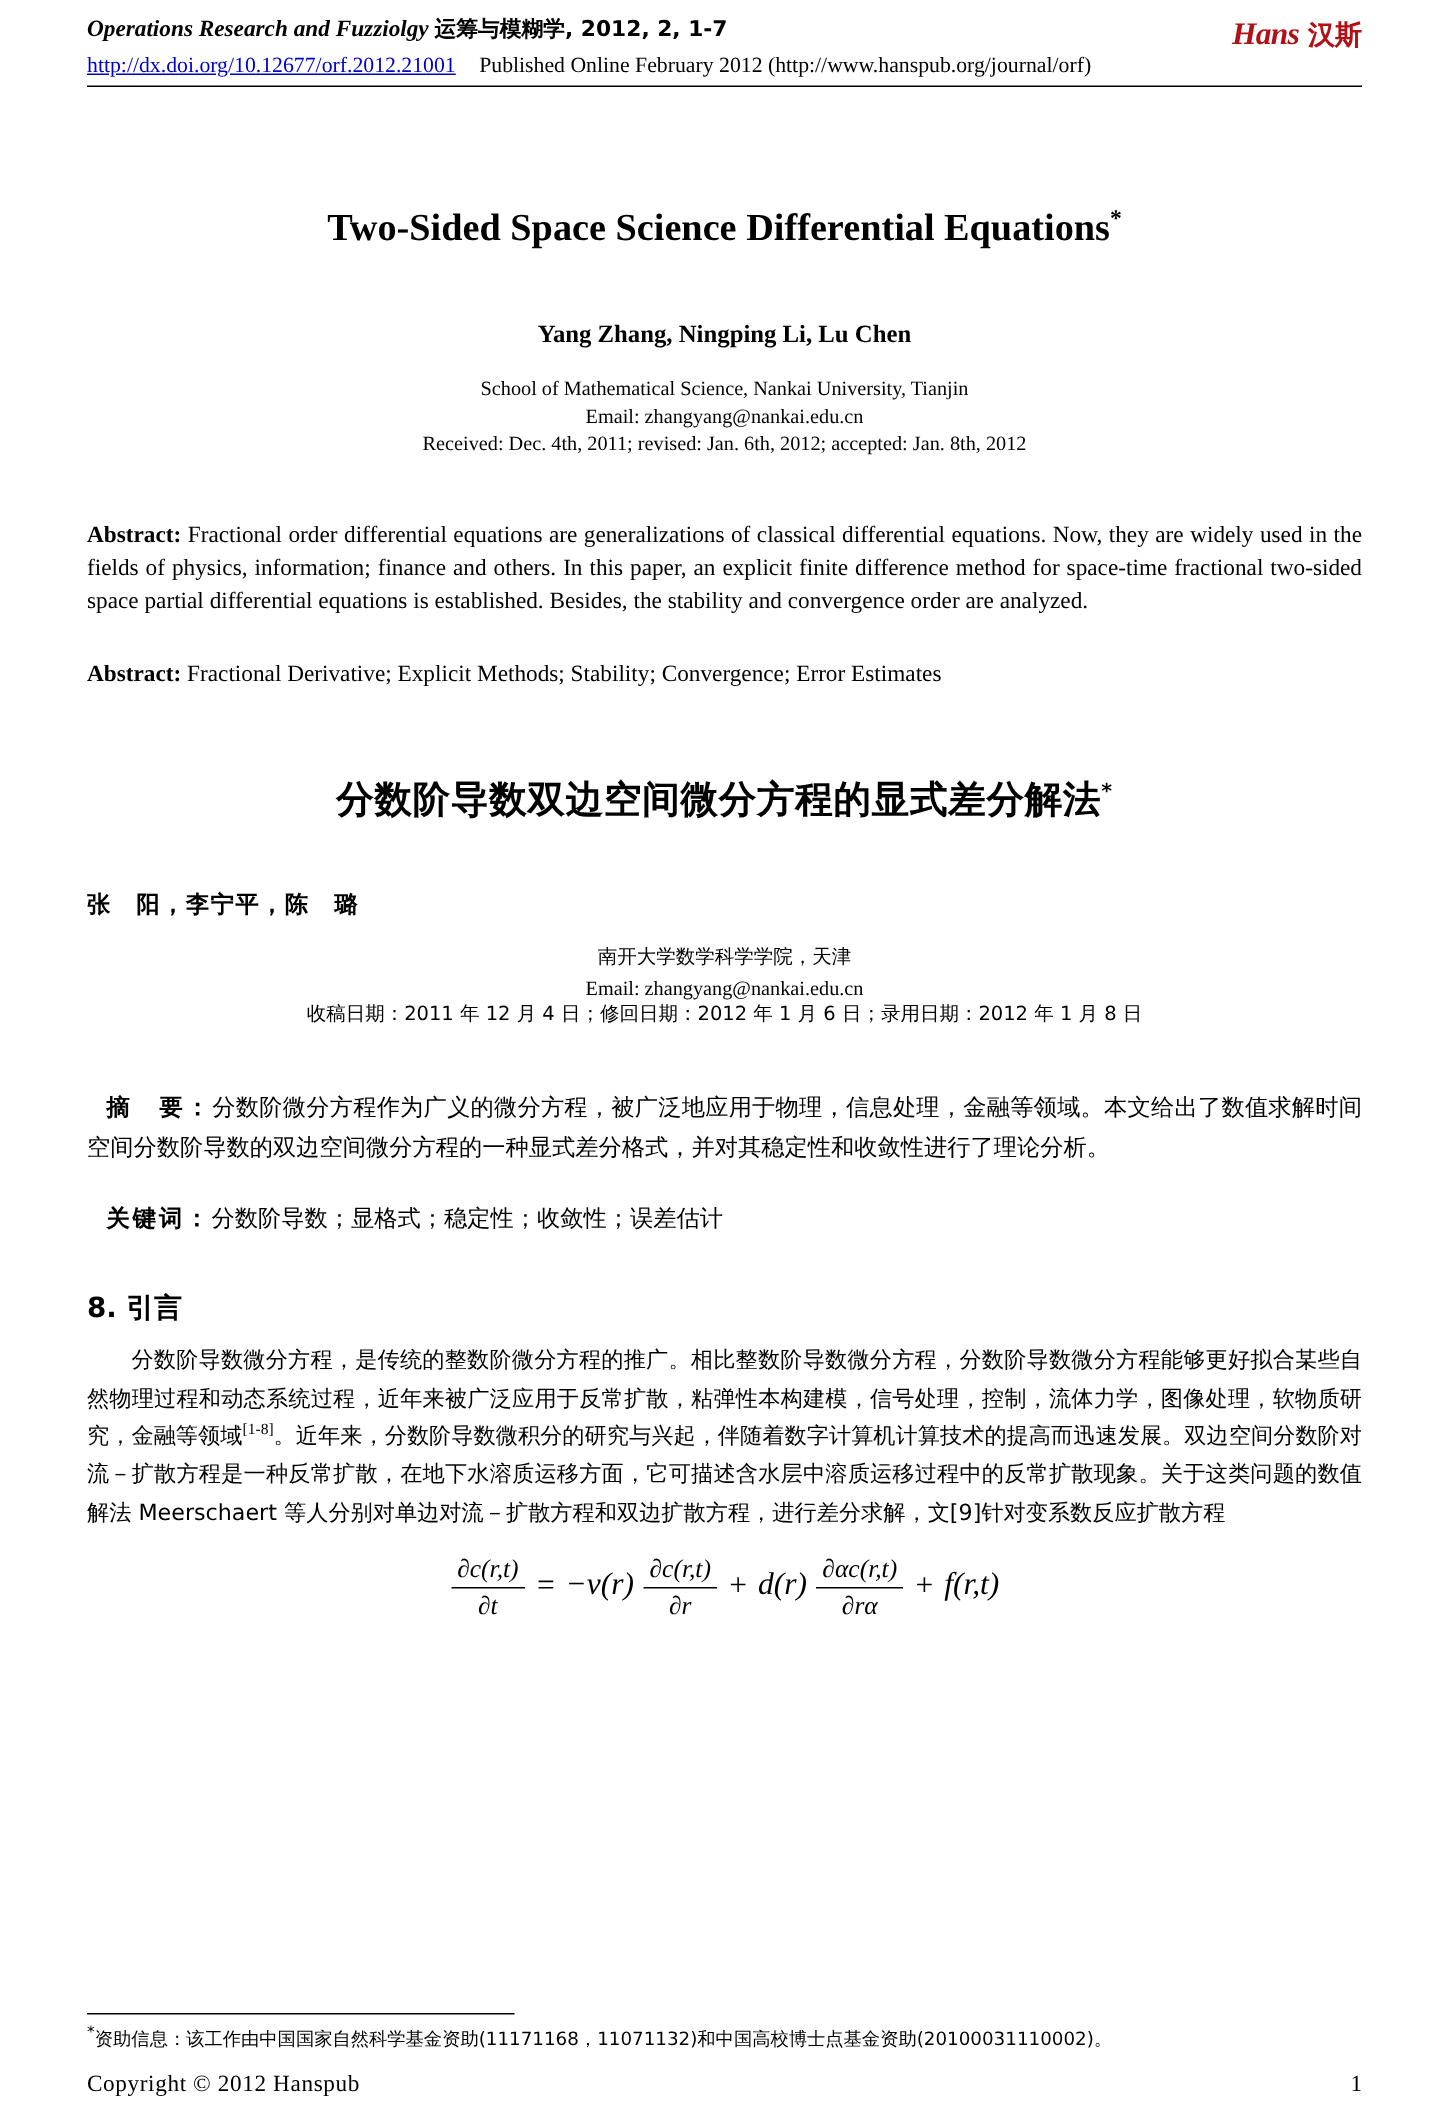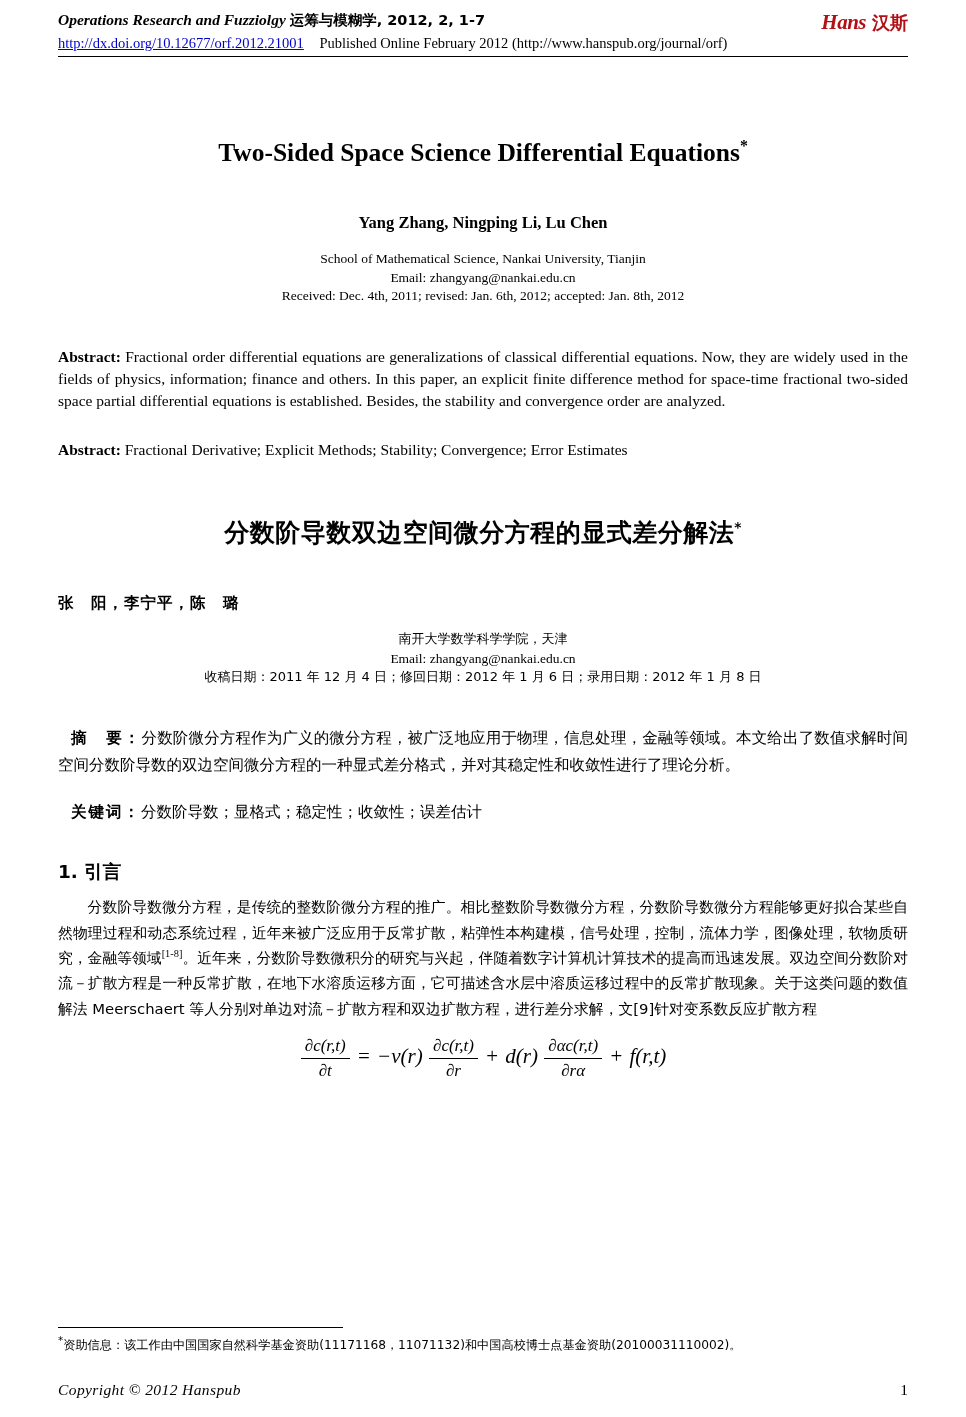--- a/index.html
+++ b/index.html
@@ -223,21 +223,21 @@
     font-size: 17px;
     line-height: 1.25;
   }
   .op { font-style: normal; margin: 0 2px; }
 
   
   .footnote-wrap {
     position: absolute;
     left: 58px;
     right: 58px;
-    bottom: 62px;
+    bottom: 48px;
   }
   .footnote-rule {
     border: none;
     border-top: 1px solid #000;
     width: 285px;
     margin: 0 0 5px 0;
   }
   .footnote {
     font-family: "DejaVu Sans", sans-serif;
     font-size: 12.2px;
@@ -249,21 +249,21 @@
   .footer {
     position: absolute;
     left: 58px;
     right: 58px;
     bottom: 18px;
     display: flex;
     justify-content: space-between;
     align-items: baseline;
     font-size: 15.5px;
   }
-  .footer .left { letter-spacing: 0.4px; font-style: italic; }
+  .footer .left { letter-spacing: 0.4px; }
 </style>
 </head>
 <body>
 
 <div class="page">
 
   <div class="header-row">
     <div class="journal-line">
       <span>Operations Research and Fuzziolgy</span>
       <span class="journal-cn">运筹与模糊学, 2012, 2, 1-7</span>
@@ -313,21 +313,21 @@
   </div>
 
   <div class="abstract-cn">
     <span class="lbl">摘　要：</span><span>分数阶微分方程作为广义的微分方程，被广泛地应用于物理，信息处理，金融等领域。本文给出了数值求解时间空间分数阶导数的双边空间微分方程的一种显式差分格式，并对其稳定性和收敛性进行了理论分析。</span>
   </div>
 
   <div class="keywords-cn">
     <span class="lbl">关键词：</span><span>分数阶导数；显格式；稳定性；收敛性；误差估计</span>
   </div>
 
-  <div class="section-head">1. 引言</div>
+  <div class="section-head">8. 引言</div>
 
   <div class="body-cn">
     <span>分数阶导数微分方程，是传统的整数阶微分方程的推广。相比整数阶导数微分方程，分数阶导数微分方程能够更好拟合某些自然物理过程和动态系统过程，近年来被广泛应用于反常扩散，粘弹性本构建模，信号处理，控制，流体力学，图像处理，软物质研究，金融等领域</span><sup>[1-8]</sup><span>。近年来，分数阶导数微积分的研究与兴起，伴随着数字计算机计算技术的提高而迅速发展。双边空间分数阶对流－扩散方程是一种反常扩散，在地下水溶质运移方面，它可描述含水层中溶质运移过程中的反常扩散现象。关于这类问题的数值解法 Meerschaert 等人分别对单边对流－扩散方程和双边扩散方程，进行差分求解，文[9]针对变系数反应扩散方程</span>
   </div>
 
   <div class="equation">
     <span class="frac">
       <span class="num">∂c(r,t)</span>
       <span class="den">∂t</span>
     </span>

